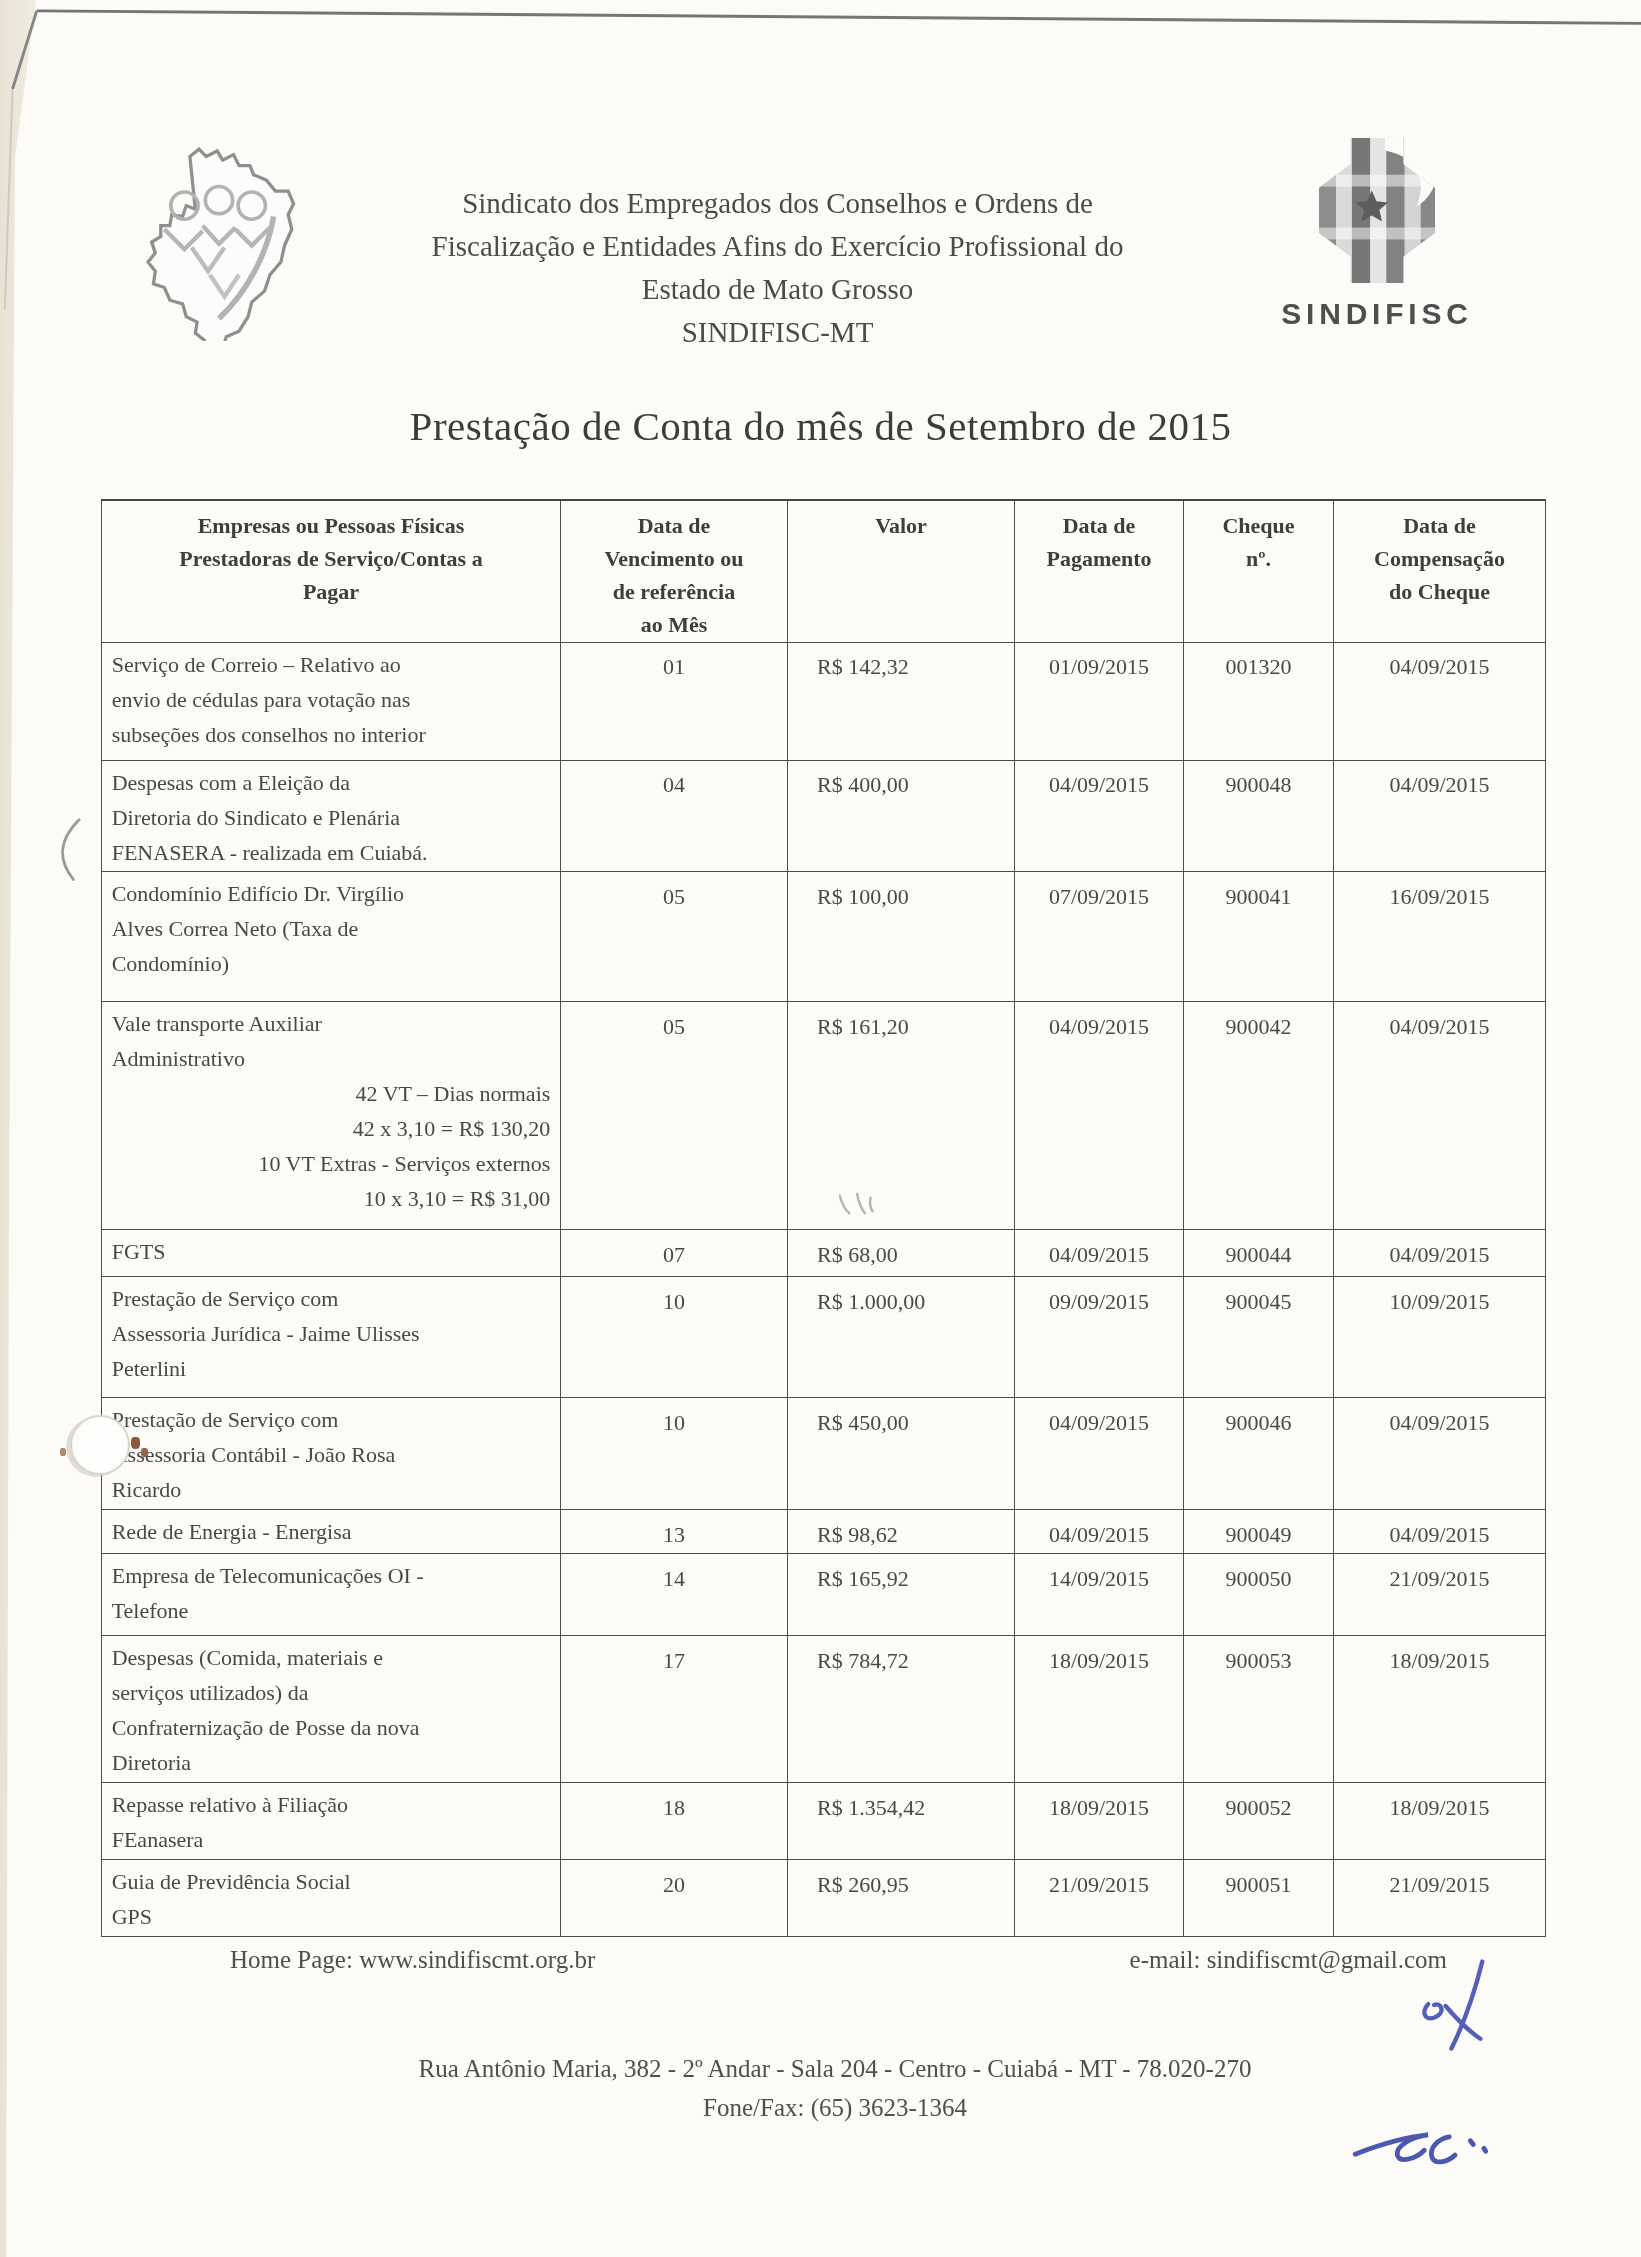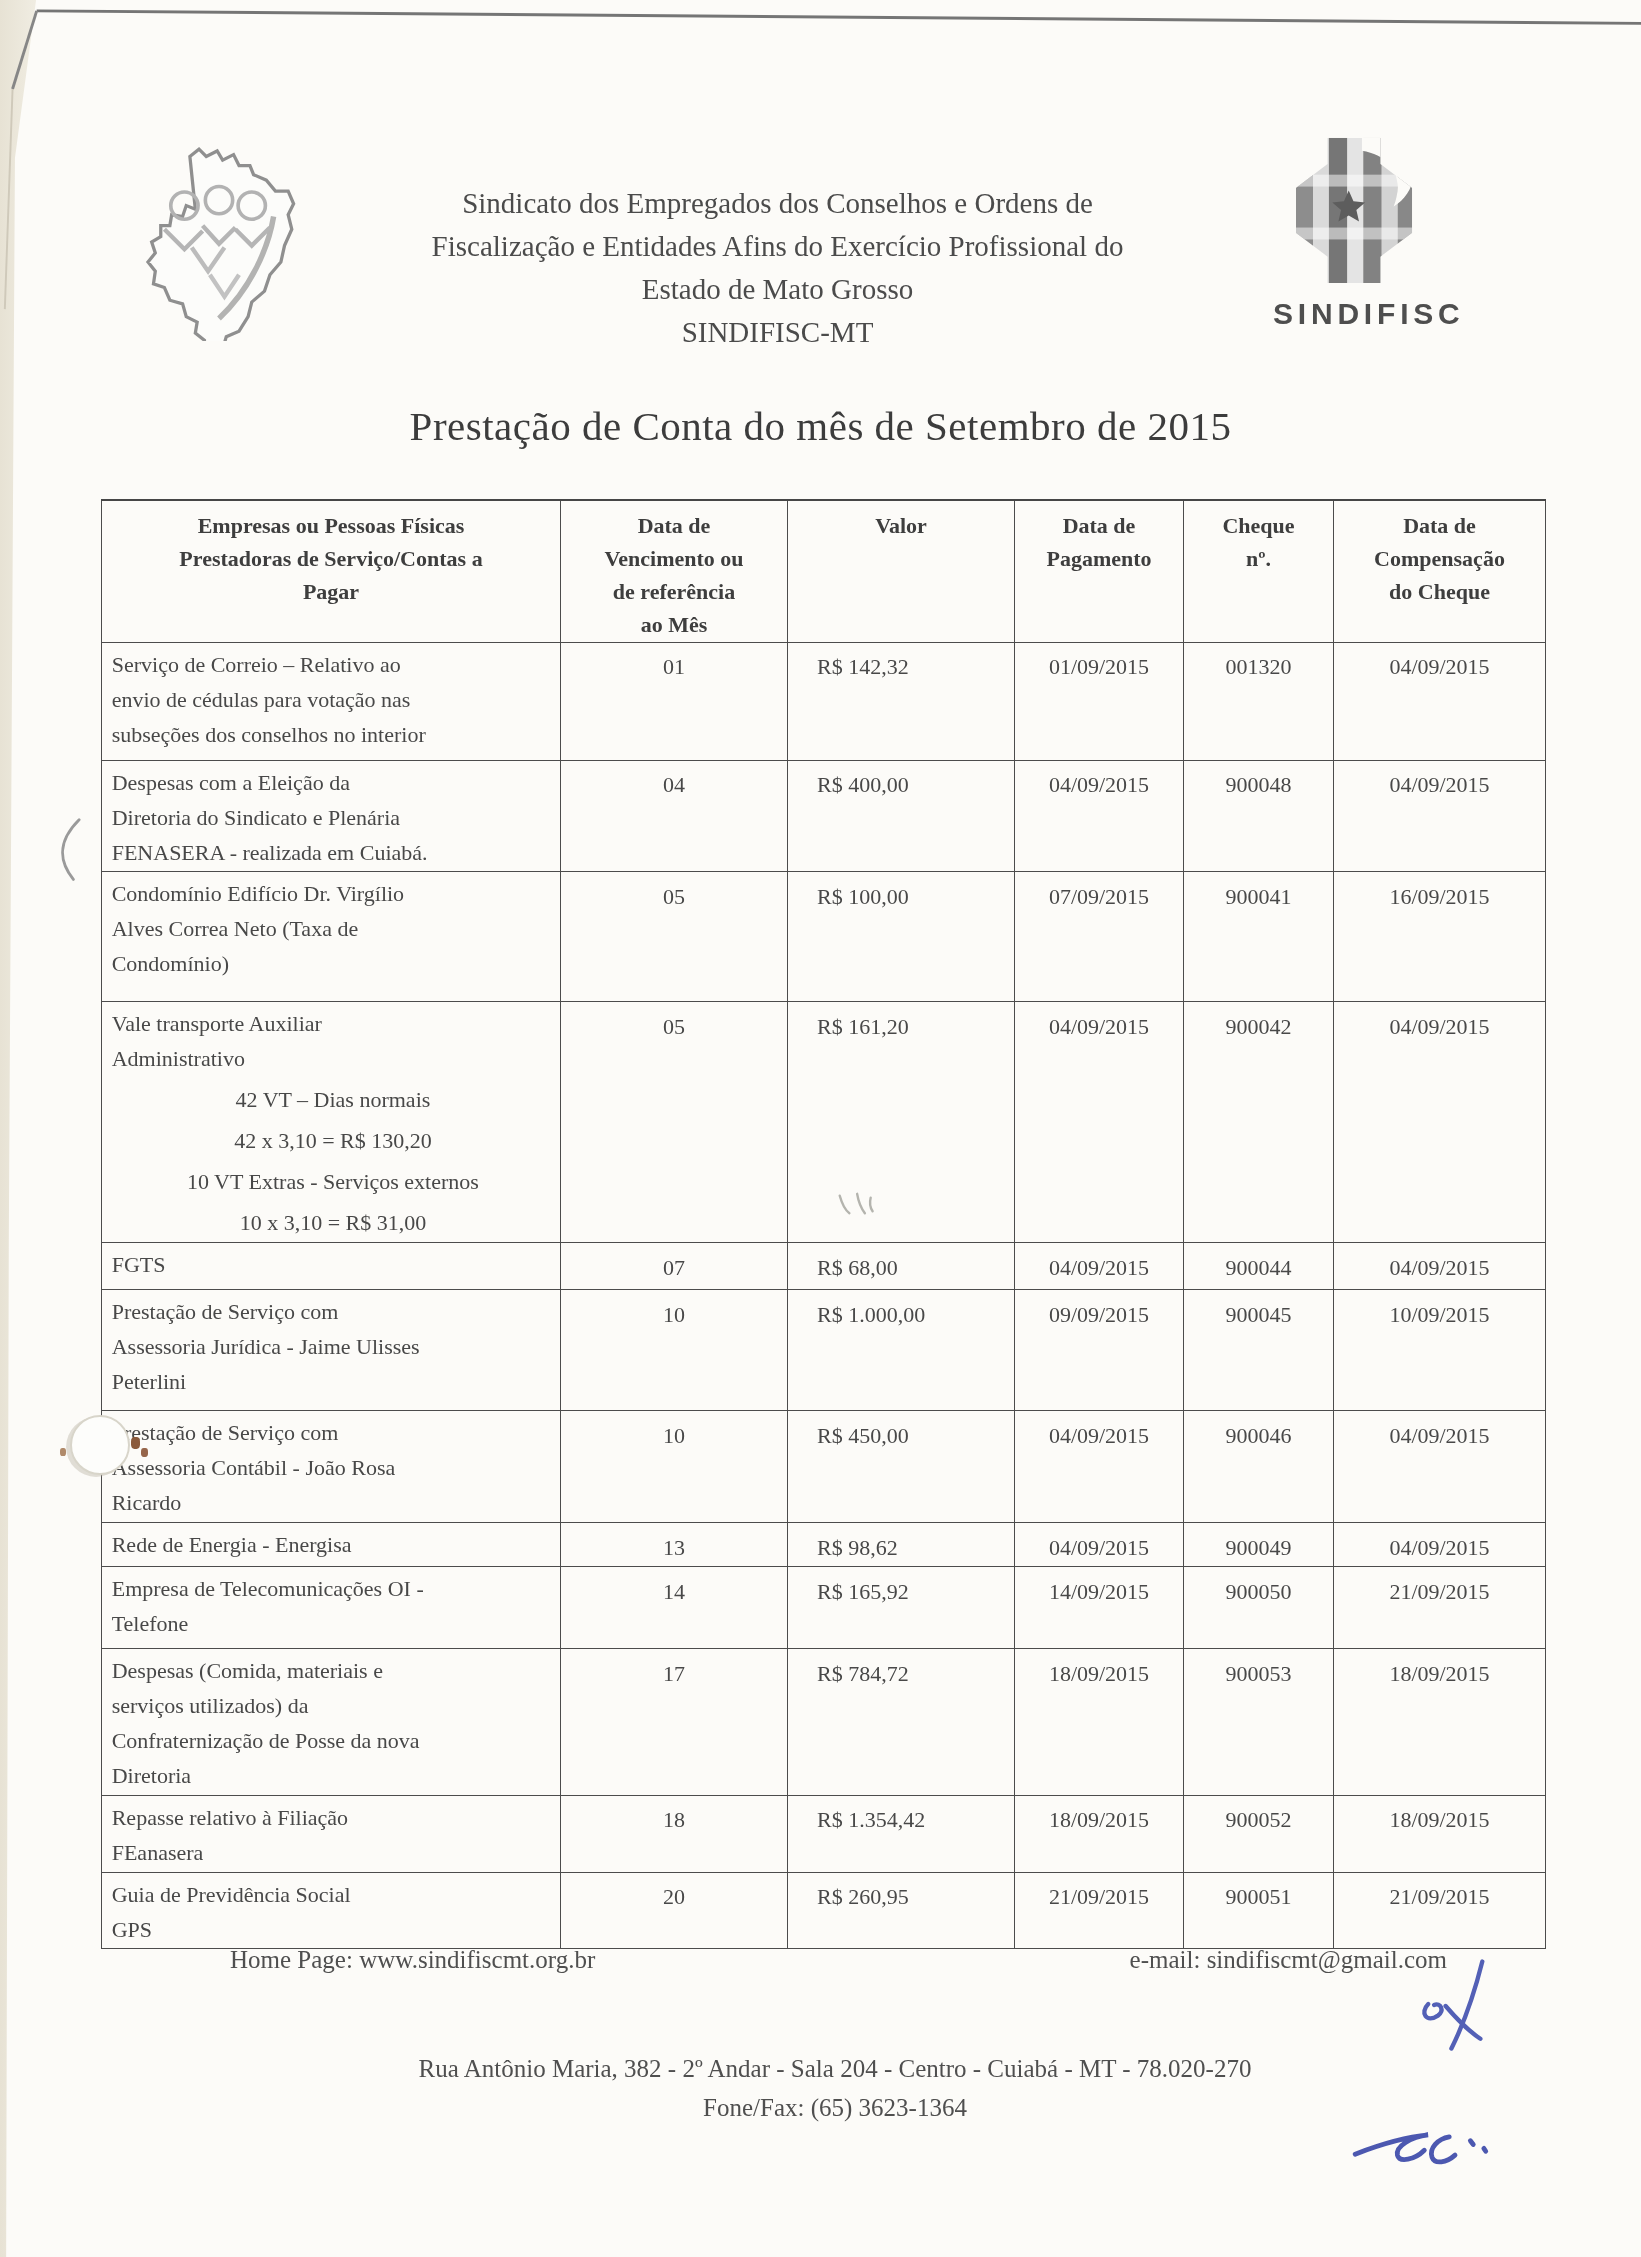--- a/index.html
+++ b/index.html
@@ -14,41 +14,41 @@
     background:linear-gradient(to right,#e7e2d4,#f2efe5);
     clip-path:polygon(0 0,82% 0,34% 7%,20% 55%,14% 100%,0 100%);
   }
   .corner-svg{position:absolute;left:0;top:0;pointer-events:none;}
   
   .org-block{
     position:absolute;left:319px;top:182px;width:917px;
     text-align:center;font-size:29px;line-height:43px;color:#4b4b4b;
   }
   .brazil-logo{position:absolute;left:128px;top:143px;}
-  .emblem-wrap{position:absolute;left:1273px;top:135px;width:208px;text-align:left;}
+  .emblem-wrap{position:absolute;left:1273px;top:135px;width:208px;text-align:center;}
   .logotype{
     font-family:"Liberation Sans", sans-serif;font-weight:bold;
     font-size:30px;letter-spacing:4.8px;color:#4e4e4e;margin-top:1.9px;
   }
   
   .doc-title{
     position:absolute;left:0;top:402px;width:1641px;text-align:center;
     font-size:41px;color:#3c3c3c;letter-spacing:0.5px;
   }
   
   .table-wrap{position:absolute;left:101px;top:499px;}
   table.expenses{border-collapse:collapse;width:1443px;table-layout:fixed;}
   table.expenses th, table.expenses td{
     border:1.9px solid #4c4c4c;vertical-align:top;overflow:hidden;
   }
   table.expenses{border-top:2.9px solid #464646;}
   th{font-size:22px;line-height:33px;padding-top:7.7px;font-weight:bold;color:#3e3e3e;text-align:center;}
   td{font-size:22px;color:#484848;}
   .dline{line-height:35px;}
-  .dline.left{text-align:center;padding-left:3.9px;margin-top:6px;}
+  .dline.left{text-align:right;padding-left:3.9px;}
   .desc-cell{padding:3.9px 9.7px 1.9px 9.7px;}
   .cc{text-align:center;padding-top:6.8px;line-height:35px;margin-top:37px;}
   .val{text-align:left;padding-left:29px;padding-top:6.8px;line-height:35px;}
   
   .footer-row{
     position:absolute;top:1946px;left:230px;width:1217px;
     display:flex;justify-content:space-between;
     font-size:25px;color:#4f4f4f;
   }
   .footer-line{

